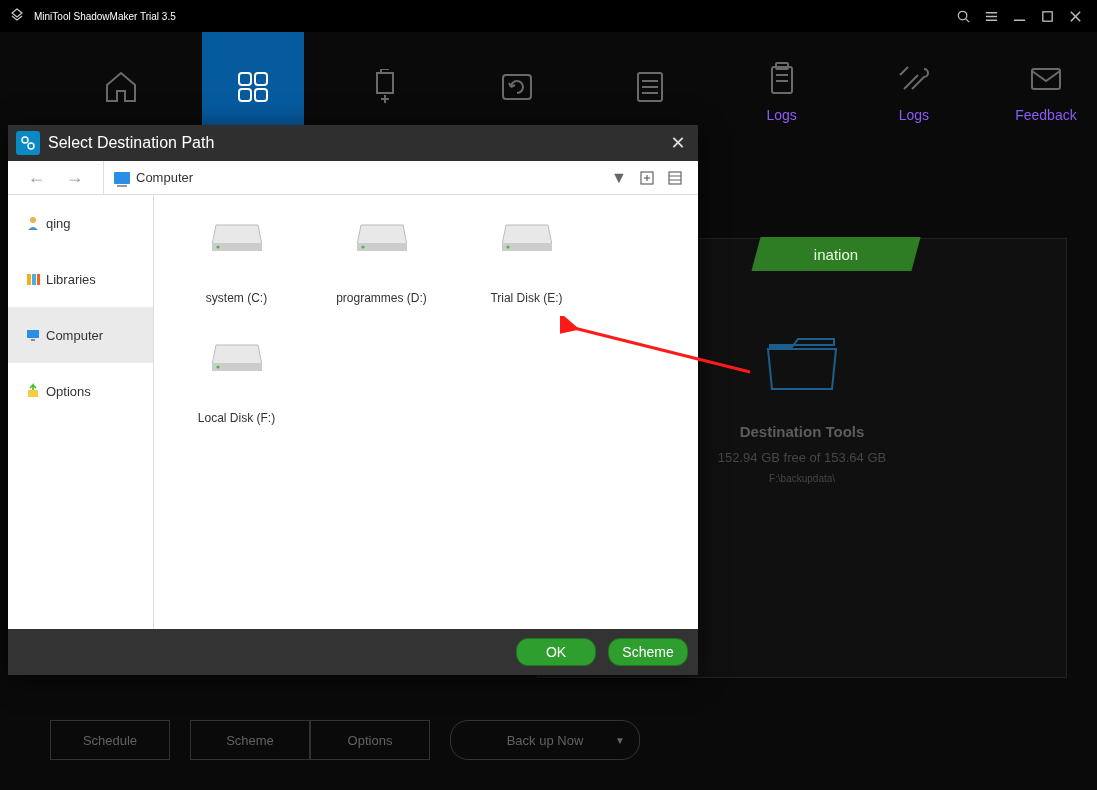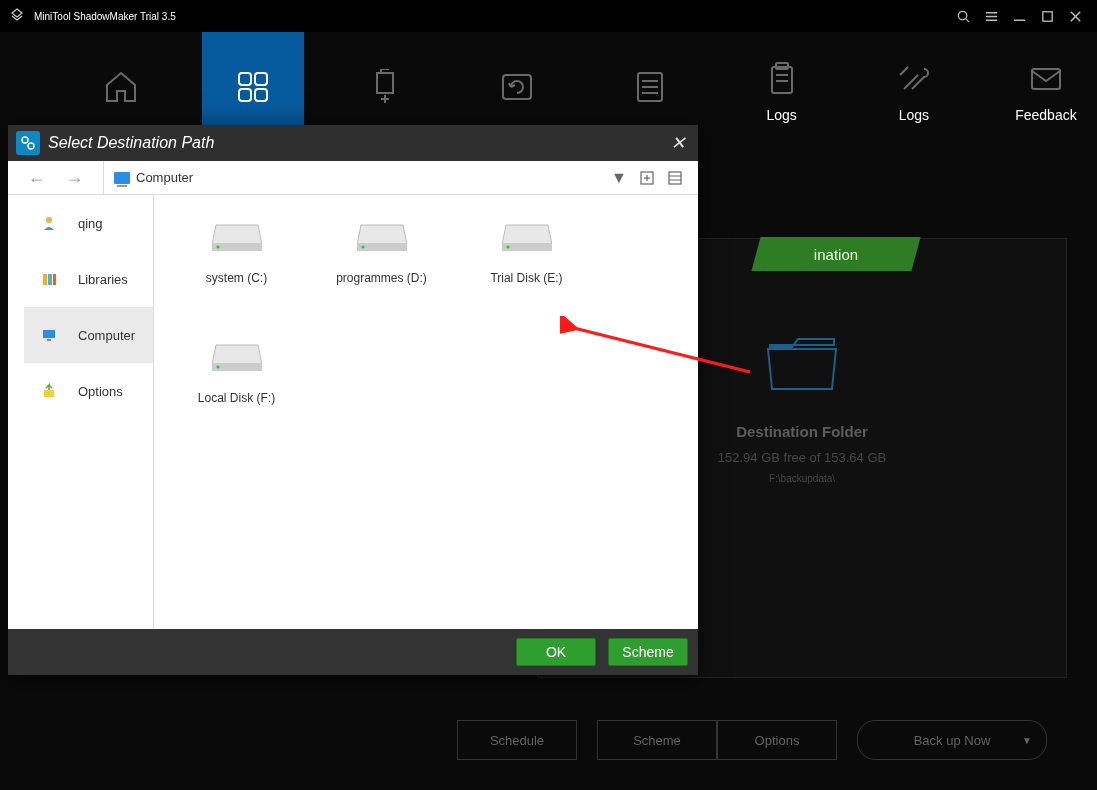--- a/index.html
+++ b/index.html
@@ -8,70 +8,70 @@
 
 
 .titlebar { height:32px; background:#000; display:flex; align-items:center; color:#ccc; font-size:13px; }
 .titlebar .logo { width:18px; height:18px; margin:0 8px; display:flex; align-items:center; justify-content:center; }
 .titlebar .title { flex:1; color:#fff; font-size:10px; }
 .win-controls { display:flex; gap:12px; margin-right:14px; }
 .win-controls .ctl { width:16px; height:16px; display:flex; align-items:center; justify-content:center; color:#bbb; cursor:pointer; }
 
 
 .topnav { height:120px; display:flex; align-items:center; padding-left:70px; gap:30px; }
-.nav-item { width:110px; height:120px; display:flex; flex-direction:column; align-items:center; justify-content:center; gap:10px; color:#ffffff; font-size:14px; }
+.nav-item { width:110px; height:120px; display:flex; flex-direction:column; align-items:center; justify-content:center; gap:10px; color:#8b5cf6; font-size:14px; }
 .nav-item.active { background:#065a9e; color:#fff; }
 .nav-item .nav-icon { width:44px; height:36px; display:flex; align-items:center; justify-content:center; }
 .nav-item .nav-label { font-size:14px; }
 
 
 .main-panel { position:absolute; right:30px; top:238px; width:530px; height:440px; background:#101010; border:1px solid #222; }
 .dest-header { position:absolute; top:-2px; right:150px; width:160px; height:34px; background:#2e7d24; color:#e7ffe0; display:flex; align-items:center; justify-content:center; font-size:15px; transform:skewX(-15deg); }
 .dest-header span { transform:skewX(15deg); }
 .dest-body { position:absolute; top:60px; left:0; right:0; bottom:0; display:flex; flex-direction:column; align-items:center; color:#4f4f4f; }
 .folder-ic { width:80px; height:70px; margin-top:30px; }
 .dest-title { margin-top:24px; font-size:15px; font-weight:600; color:#5c5c5c; }
 .dest-sub { margin-top:10px; font-size:13px; color:#464646; }
 .dest-path { margin-top:8px; font-size:10px; color:#464646; }
 
 
-.bottom-btns { position:absolute; bottom:30px; left:50px; right:50px; display:flex; justify-content:flex-end; }
+.bottom-btns { position:absolute; bottom:30px; left:50px; right:50px; display:flex; justify-content:flex-start; }
 .bb-left, .bb-right { display:flex; gap:20px; }
 .dark-btn { height:40px; min-width:120px; padding:0 20px; background:transparent; border:1px solid #333; color:#626262; font-size:13px; display:flex; align-items:center; justify-content:center; cursor:pointer; }
 .backup-btn { width:190px; position:relative;border-radius:18px; }
 .backup-btn .arrow { position:absolute; right:14px; font-size:10px; }
 
 
 .modal { position:absolute; left:8px; top:125px; width:690px; height:550px; background:#333; box-shadow:0 4px 24px rgba(0,0,0,.6); display:flex; flex-direction:column; }
-.modal-title { height:36px; background:#2f2f2f; display:flex; align-items:center; color:#fff; font-size:16px; padding-left:8px;font-style:italic; }
+.modal-title { height:36px; background:#2f2f2f; display:flex; align-items:center; color:#fff; font-size:16px; padding-left:8px; }
 .modal-title .mt-icon { width:24px; height:24px; background:#0b89c4; border-radius:3px; display:flex; align-items:center; justify-content:center; margin-right:8px; }
 .modal-title .mt-close { margin-left:auto; margin-right:10px; width:20px; height:20px; color:#ddd; cursor:pointer; display:flex; align-items:center; justify-content:center; font-size:18px; }
 
 .modal-nav { height:34px; background:#fff; border-bottom:1px solid #ddd; display:flex; align-items:center; }
 .nav-arrows { width:96px; border-right:1px solid #ddd; height:100%; display:flex; align-items:center; justify-content:center; gap:20px; }
 .nav-arrows .arr { color:#999; font-size:18px; }
 .pathbar { flex:1; display:flex; align-items:center; padding-left:10px; gap:6px; font-size:13px; color:#333; }
 .pathbar .pc-ic { width:16px; height:12px; background:#2a8de6; border-radius:1px; position:relative; }
 .pathbar .pc-ic::after { content:""; position:absolute; bottom:-3px; left:3px; width:10px; height:2px; background:#999; }
 .pathbar-tools { display:flex; gap:10px; margin-right:14px; }
 .pb-tool { width:18px; height:18px; color:#666; display:flex; align-items:center; justify-content:center; cursor:pointer; }
 
 .modal-body { flex:1; background:#fff; display:flex; }
 .sidebar { width:146px; border-right:1px solid #ddd; }
-.sb-item { height:56px; display:flex; align-items:center; gap:20px; padding-left:16px; font-size:13px; color:#333; cursor:pointer;margin-left:16px; }
+.sb-item { height:56px; display:flex; align-items:center; gap:4px; padding-left:16px; font-size:13px; color:#333; cursor:pointer; }
 .sb-item.sel { background:#eaeaea; }
 .sb-ic { width:18px; height:16px; display:flex; align-items:center; justify-content:center; }
 
 .browser { flex:1; padding:14px 10px; display:flex; flex-wrap:wrap; align-content:flex-start; gap:0; }
 .drive { width:145px; height:120px; display:flex; flex-direction:column; align-items:center; justify-content:flex-start; padding-top:10px; cursor:pointer; }
 .drive-ic { width:50px; height:34px; margin-bottom:18px; }
-.drive-lbl { font-size:12px; color:#333; text-align:center; }
+.drive-lbl { font-size:12px; color:#333; text-align:center;margin-top:20px; }
 
 .modal-footer { height:46px; background:#333; display:flex; align-items:center; justify-content:flex-end; gap:12px; padding-right:10px; }
-.g-btn { width:80px; height:28px; background:#2e9e2e; color:#fff; border:1px solid #1c7a1c; font-size:14px; cursor:pointer; display:flex; align-items:center; justify-content:center; border-radius:2px; }
+.g-btn { width:80px; height:28px; background:#2e9e2e; color:#fff; border:1px solid #1c7a1c; font-size:14px; cursor:pointer; display:flex; align-items:center; justify-content:center; border-radius:12px; }
 
 
 .red-arrow { position:absolute; left:560px; top:316px; width:200px; height:70px; pointer-events:none; }
 
 svg { display:block; }
 </style>
 </head>
 <body>
 
 <div class="app">
@@ -197,21 +197,21 @@
 
   <div class="main-panel">
     <div class="dest-header">
         <span>ination</span>
       </div>
     <div class="dest-body">
       <svg class="folder-ic" viewBox="0 0 80 70">
           <path d="M8 18 L30 18 L36 10 L72 10 L72 16 L8 16 Z" fill="none" stroke="#1c5f8c" stroke-width="2"></path>
           <path d="M6 20 L74 20 L70 60 L10 60 Z" fill="none" stroke="#1c5f8c" stroke-width="2"></path>
         </svg>
-      <div class="dest-title">Destination Folder</div>
+      <div class="dest-title">Destination Tools</div>
       <div class="dest-sub">152.94 GB free of 153.64 GB</div>
       <div class="dest-path">F:\backupdata\</div>
     </div>
   </div>
 
   <div class="bottom-btns">
     <div class="bb-left">
       <div class="dark-btn">Schedule</div>
       <div class="dark-btn">Scheme</div>
     </div>

